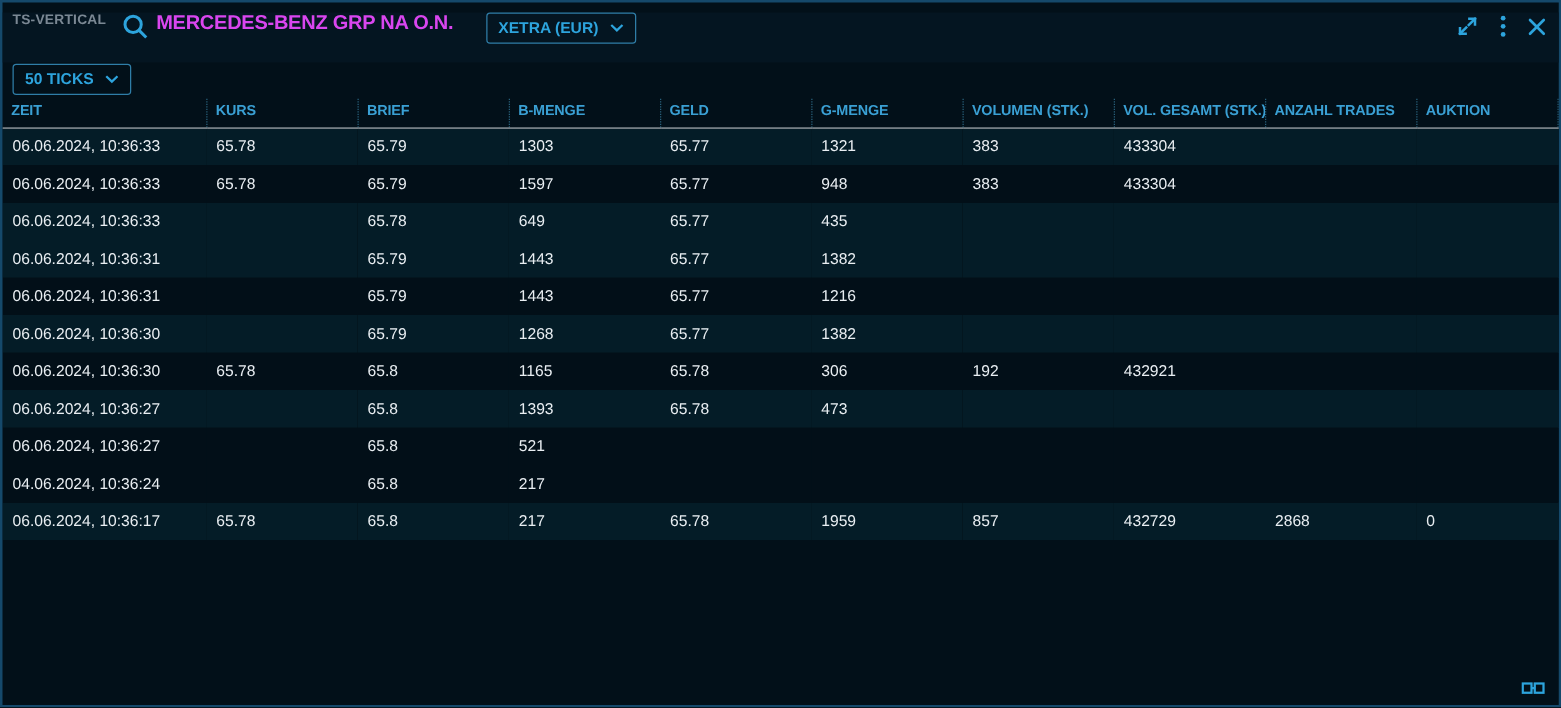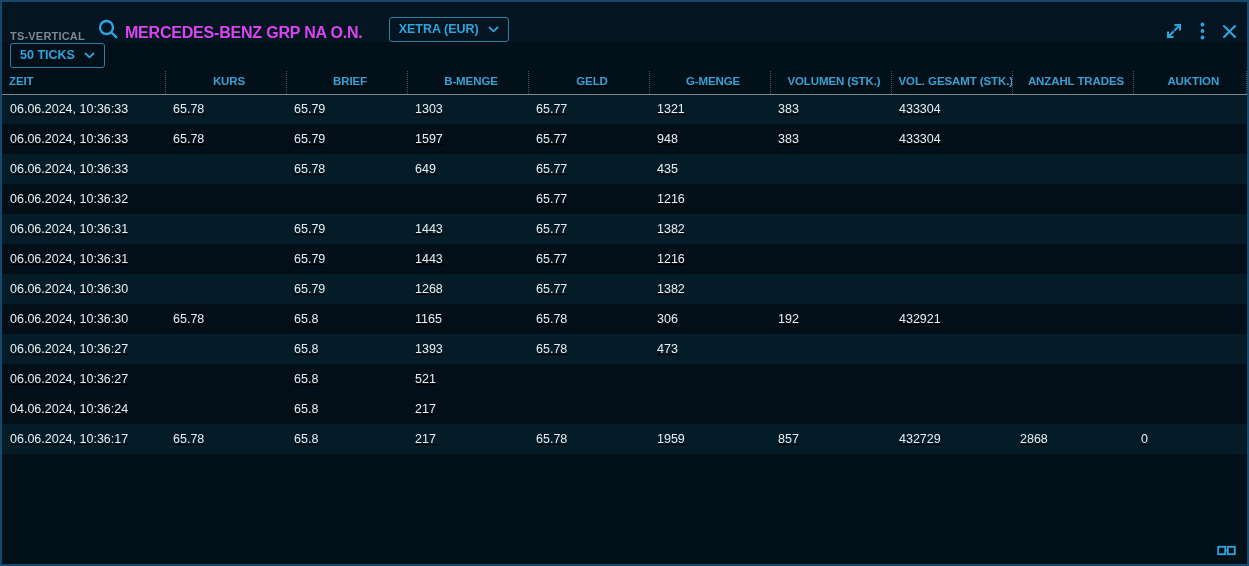--- a/index.html
+++ b/index.html
@@ -23,22 +23,23 @@
     background:var(--bg-window);
     border:2px solid var(--border-blue);
     display:flex;flex-direction:column;
     font-family:"Liberation Sans", sans-serif;
     overflow:hidden;
   }
   
   .titlebar{
     height:40px;flex:0 0 40px;
     background:var(--bg-titlebar);
-    display:flex;align-items:flex-end;
+    display:flex;align-items:flex-start;
     padding:0 8px 0 8px;
+    margin-top:8px;
   }
   .app-label{
     color:var(--muted);
     font-size:11px;font-weight:bold;letter-spacing:.2px;
     margin-right:12px;
   }
   .search-icon{display:flex;align-items:center;margin-right:4px;cursor:pointer;}
   .instrument-title{
     color:#d946ef;font-size:16px;font-weight:bold;letter-spacing:-.2px;
     margin-right:26px;white-space:nowrap;
@@ -50,35 +51,35 @@
     color:var(--accent);font-size:12.5px;font-weight:bold;
     padding:4px 9px 5px 9px;cursor:pointer;
     font-family:"Liberation Sans", sans-serif;
   }
   .titlebar-icons{margin-left:auto;display:flex;align-items:center;gap:13px;}
   .icon-btn{background:none;border:none;padding:2px;cursor:pointer;display:flex;align-items:center;}
   .icon-btn svg{display:block;}
   
   .toolbar{flex:0 0 29px;display:flex;align-items:center;padding:0 0 2px 8px;}
   
-  table{border-collapse:collapse;table-layout:fixed;width:1245px;text-decoration:underline;}
+  table{border-collapse:collapse;table-layout:fixed;width:1245px;}
   thead th{
     height:23px;
     text-align:left;vertical-align:middle;
     color:var(--header-text);
     font-size:11.5px;font-weight:bold;letter-spacing:-.1px;
     padding:0 0 2px 7px;
     border-left:1px dotted var(--dotted-sep);
     border-bottom:1px solid var(--header-underline);
     cursor:pointer;white-space:nowrap;overflow:hidden;
   }
   thead th:first-child{border-left:none;}
   thead th:last-child{border-right:1px dotted var(--dotted-sep);}
   thead th:nth-child(1){width:163px;}
-  thead th:nth-child(n+2){width:121px;text-align:center;}
+  thead th:nth-child(n+2){width:121px;}
   thead th:nth-child(10){width:auto;}
   tbody td{
     height:30px;
     color:var(--cell-text);
     font-size:12.5px;
     padding:0 0 0 8px;
     white-space:nowrap;overflow:hidden;
     vertical-align:middle;
   }
   tbody tr.odd{background:var(--row-odd);}
@@ -193,32 +194,20 @@
           <td></td>
           <td>65.78</td>
           <td>649</td>
           <td>65.77</td>
           <td>435</td>
           <td></td>
           <td></td>
           <td></td>
           <td></td>
         </tr>
-        <tr class="even">
-          <td>06.06.2024, 10:36:32</td>
-          <td></td>
-          <td></td>
-          <td></td>
-          <td>65.77</td>
-          <td>1216</td>
-          <td></td>
-          <td></td>
-          <td></td>
-          <td></td>
-        </tr>
         <tr class="odd">
           <td>06.06.2024, 10:36:31</td>
           <td></td>
           <td>65.79</td>
           <td>1443</td>
           <td>65.77</td>
           <td>1382</td>
           <td></td>
           <td></td>
           <td></td>

